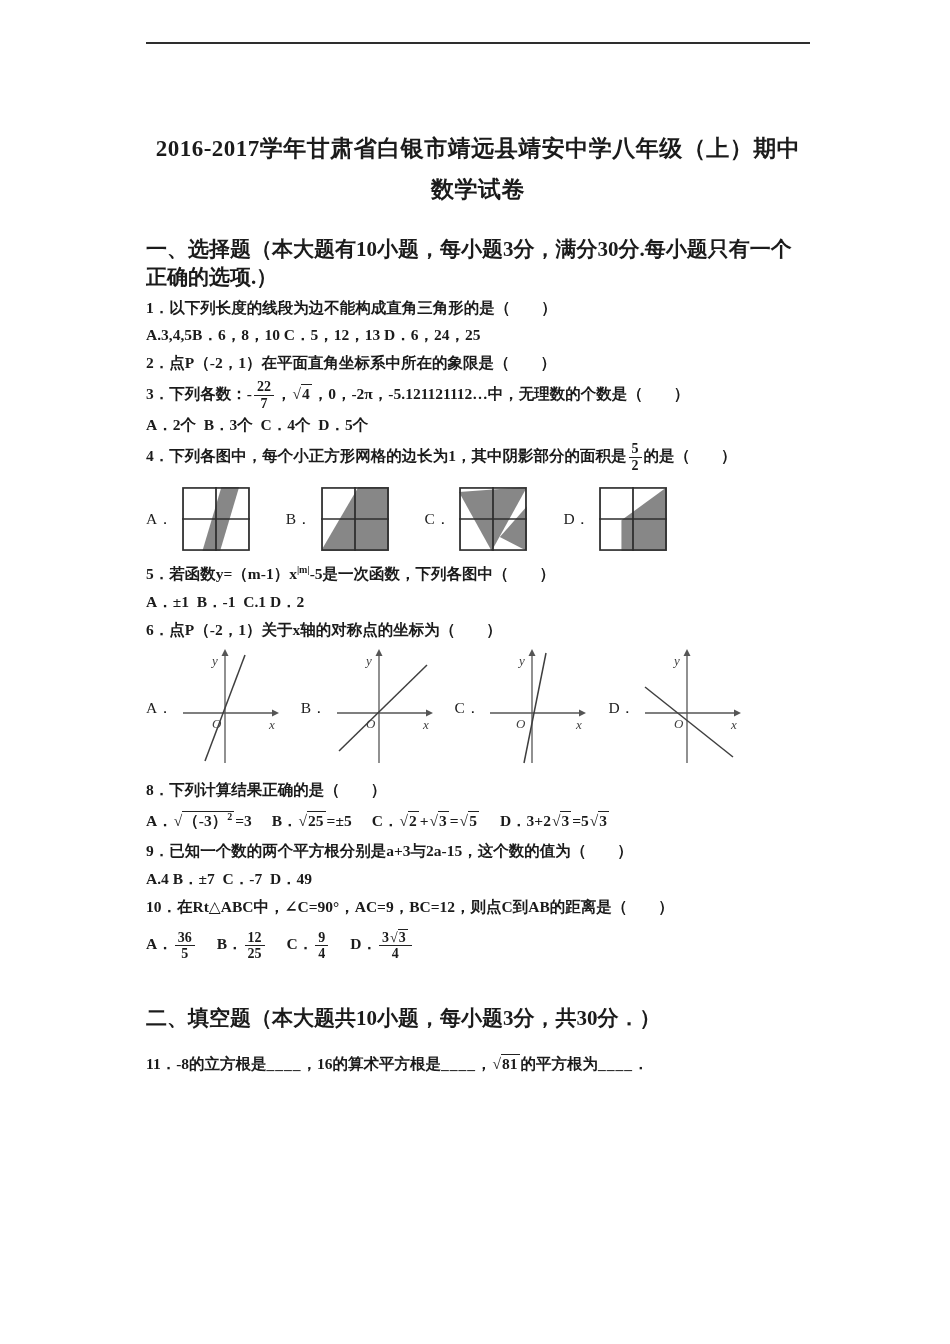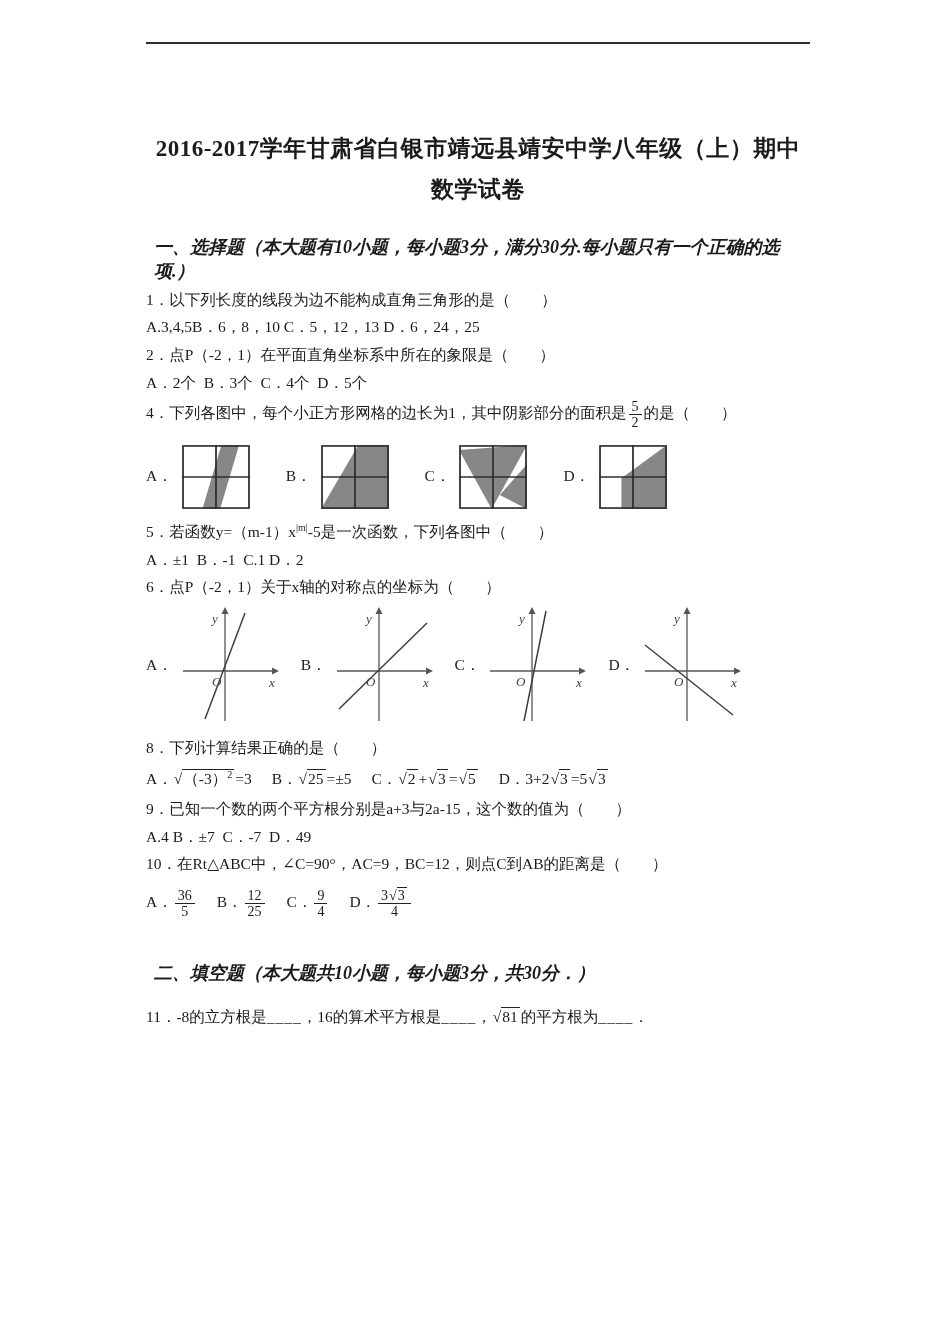--- a/index.html
+++ b/index.html
@@ -7,22 +7,22 @@
   body {
     width:950px; height:1344px; overflow:hidden;
     font-family:"Liberation Serif","DejaVu Serif",serif;
     color:#1b1b1b;
   }
   .page { width:950px; height:1344px; padding:42px 140px 20px 146px; }
   .toprule { border-top:2px solid #2e2e2e; width:664px; margin-bottom:84px; }
 
   h1.title { font-size:23px; font-weight:700; text-align:center; line-height:1.8; margin-bottom:24px; letter-spacing:0.5px; }
 
-  .sec-heading { font-size:18px; font-weight:700; margin:8px 8px 4px; white-space:pre-wrap;font-style:italic; }
-  .q { font-size:15.5px; line-height:1.72; margin:1px 0; white-space:pre-wrap; }
+  .sec-heading { font-size:21px; font-weight:700; margin:8px 0 4px; white-space:pre-wrap; }
+  .q { font-size:15.5px; line-height:1.72; margin:1px 0; white-space:pre-wrap;font-weight:bold; }
   .q.tall { line-height:2.1; }
 
   
   .frac { display:inline-flex; flex-direction:column; vertical-align:middle; text-align:center; line-height:1.1; font-size:14px; margin:0 2px; }
   .frac .num { border-bottom:1.3px solid #222; padding:0 3px; }
   .frac .den { padding:0 3px; }
 
   
   .sqrt { display:inline-block; white-space:nowrap; margin:0 1px; }
   .sqrt .rsym { display:inline-block; }
@@ -55,20 +55,21 @@
     <span>数学试卷</span>
   </h1>
 
   <p class="sec-heading">一、选择题（本大题有10小题，每小题3分，满分30分.每小题只有一个正确的选项.）</p>
 
   <p class="q">1．以下列长度的线段为边不能构成直角三角形的是（　　）</p>
   <p class="q">A.3,4,5B．6，8，10 C．5，12，13 D．6，24，25</p>
 
   <p class="q">2．点P（-2，1）在平面直角坐标系中所在的象限是（　　）</p>
 
+  <p class="q tall"><span>3．下列各数：-</span><span class="frac"><span class="num">22</span><span class="den">7</span></span><span>，</span><span class="sqrt"><span class="rsym">√</span><span class="rad">4</span></span><span>，0，-2π，-5.121121112…中，无理数的个数是（　　）</span></p>
   <p class="q">A．2个  B．3个  C．4个  D．5个</p>
 
   <p class="q tall"><span>4．下列各图中，每个小正方形网格的边长为1，其中阴影部分的面积是</span><span class="frac"><span class="num">5</span><span class="den">2</span></span><span>的是（　　）</span></p>
 
   <div class="figrow">
     <span class="lbl">A．</span>
     <svg width="68" height="64" viewBox="0 0 100 100" preserveAspectRatio="none">
       <polygon points="30,100 58,0 84,0 56,100" fill="#878787"></polygon>
       <g stroke="#2e2e2e" stroke-width="2.6" fill="none">
         <rect x="1.5" y="1.5" width="97" height="97"></rect>

